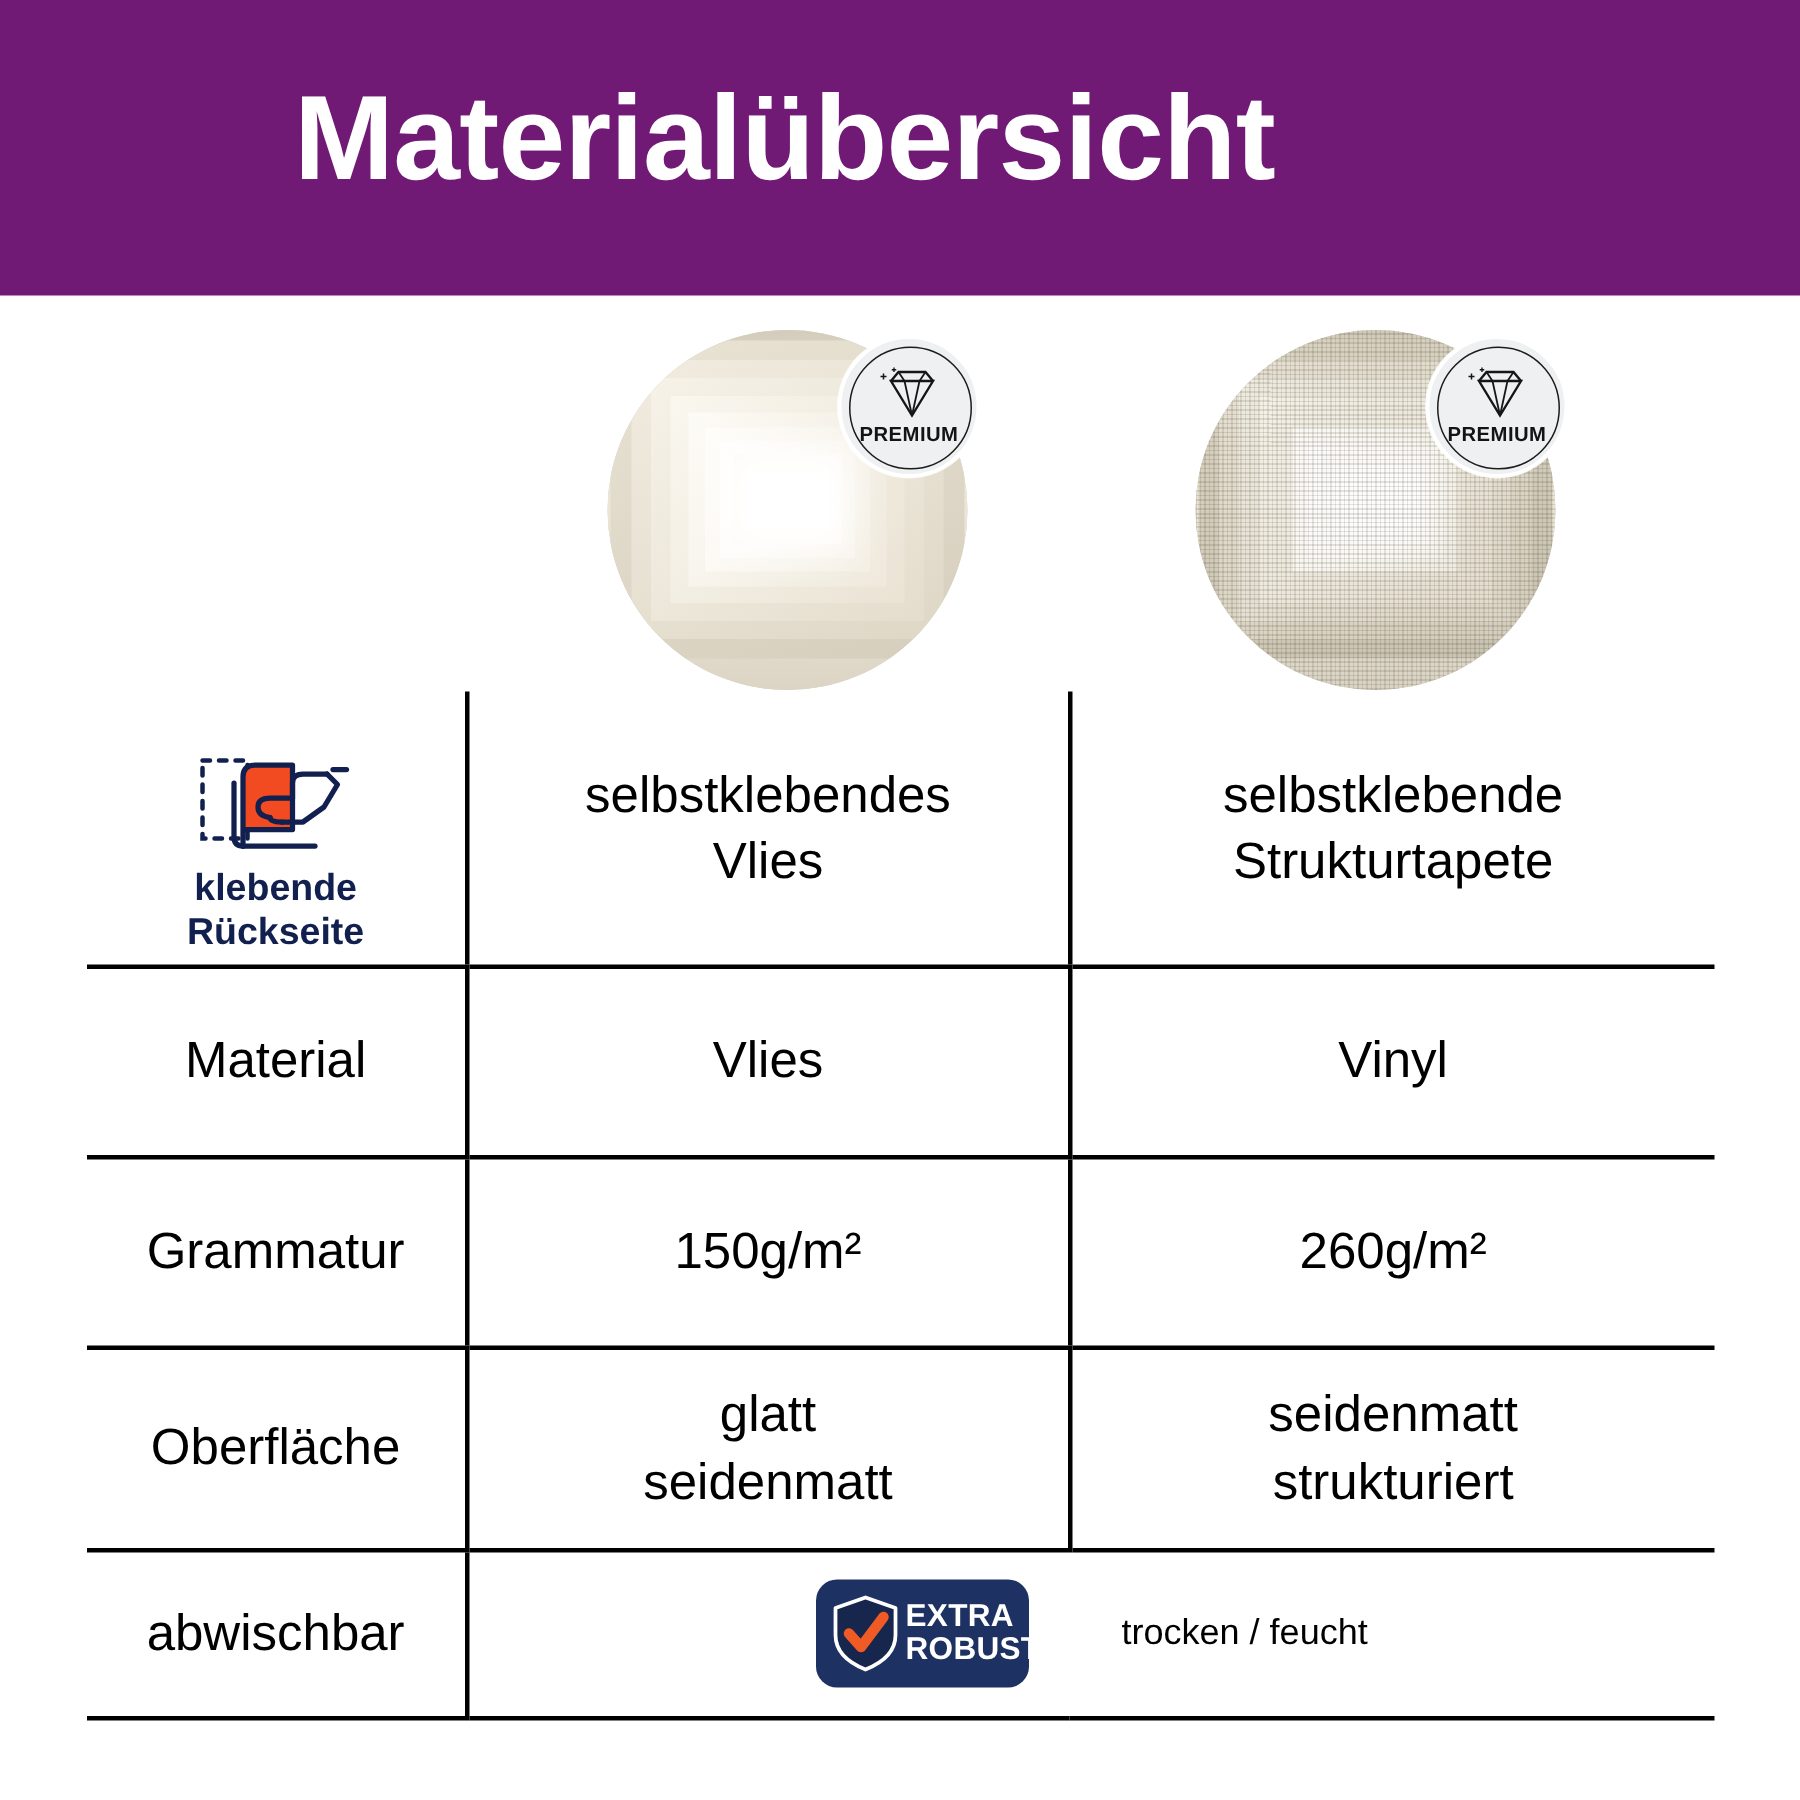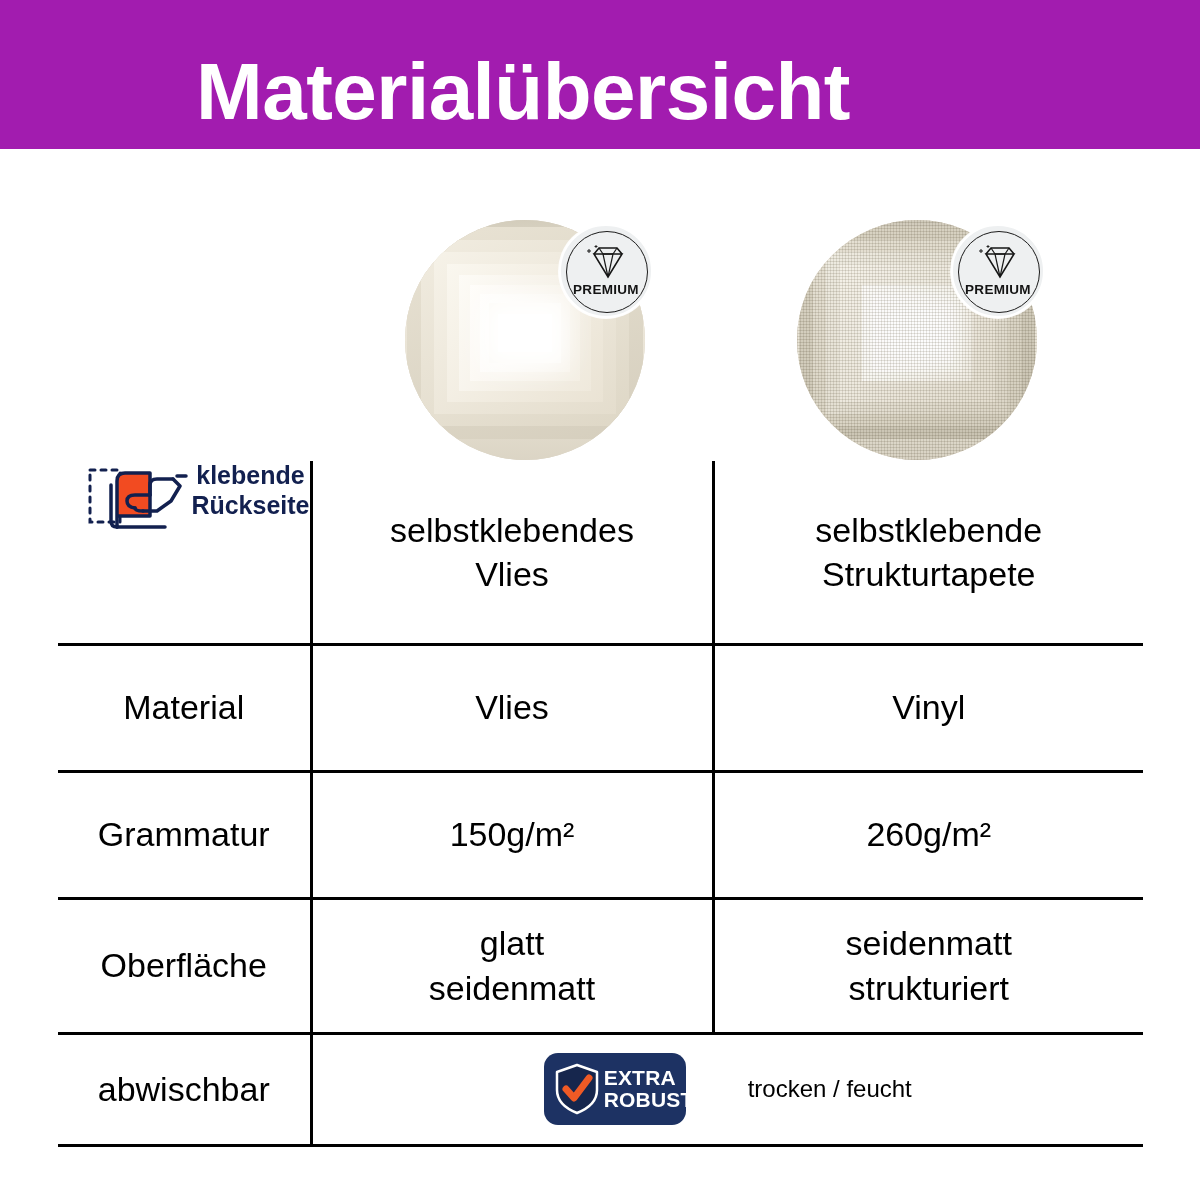--- a/index.html
+++ b/index.html
@@ -7,22 +7,22 @@
     width: 1200px; height: 1200px;
     background: #ffffff;
     font-family: "Liberation Sans", sans-serif;
     overflow: hidden;
   }
   #page { position: relative; width: 1200px; height: 1200px; background: #fff; }
 
   
   .header {
     position: absolute; left: 0; top: 0;
-    width: 1200px; height: 149px;
-    background: #a21caf;
+    width: 1200px; height: 197px;
+    background: #701a75;
   }
   .header-title {
     position: absolute; left: 196px; top: 48px;
     font-size: 80px; font-weight: bold; color: #ffffff;
     letter-spacing: -0.5px; line-height: 1.1;
     white-space: nowrap;
   }
 
   
   .product-strip { position: absolute; left: 0; top: 197px; width: 1200px; height: 300px; }
@@ -109,21 +109,21 @@
   .cell-val {
     font-size: 34px; color: #000; text-align: center;
     padding: 0 10px; line-height: 1.3;
   }
   .row-head td { height: 183px; border-bottom: 3px solid #000; }
   .row-std td { height: 127px; }
   .row-two td { height: 135px; }
   .row-last td { height: 112px; }
 
   
-  .adh-wrap { display: flex; flex-direction: row; align-items: flex-start; justify-content: flex-end; height: 100%; padding-bottom: 6px; }
+  .adh-wrap { display: flex; flex-direction: column; align-items: center; justify-content: flex-end; height: 100%; padding-bottom: 6px; }
   .adh-icon { width: 104px; height: 74px; position: relative; margin-bottom: 6px; }
   .adh-label {
     font-size: 25px; font-weight: bold; color: #12204f;
     text-align: center; line-height: 1.18;
   }
 
   
   .last-flex { display: flex; align-items: center; justify-content: center; gap: 62px; }
   .robust-badge {
     position: relative; width: 142px; height: 72px;

